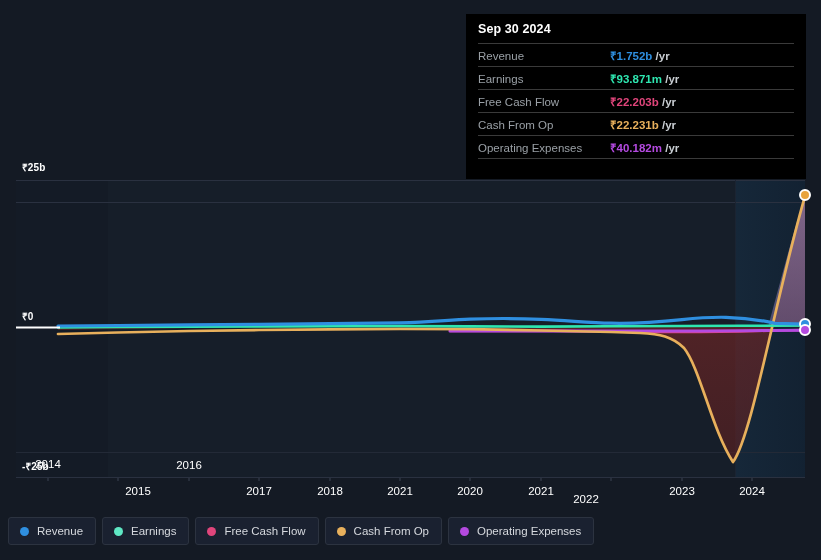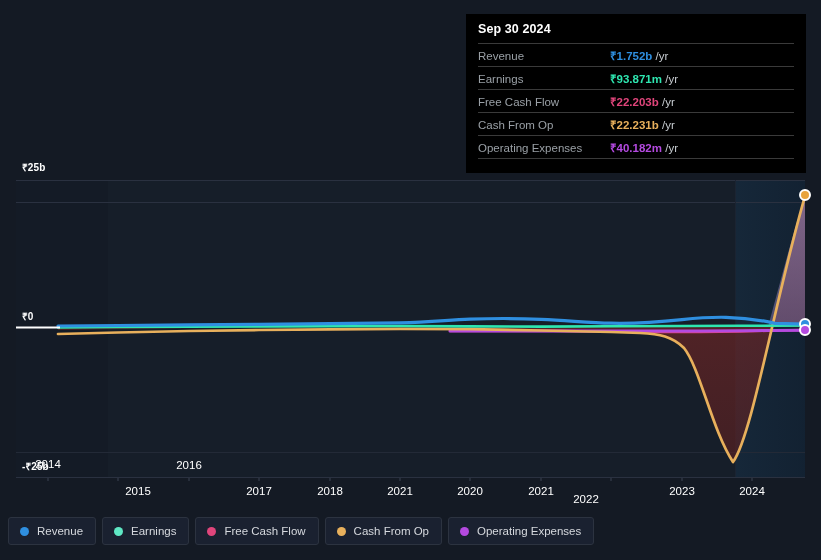--- a/index.html
+++ b/index.html
@@ -47,21 +47,21 @@
   }
 
   
   #tooltip {
     position: absolute;
     left: 466px;
     top: 14px;
     width: 340px;
     background: #000000;
     box-sizing: border-box;
-    padding: 8px 12px 14px 12px;
+    padding: 8px 12px 20px 12px;
     z-index: 40;
   }
   #tooltip .tt-title {
     font-size: 12.5px;
     font-weight: bold;
     color: #ffffff;
     padding-bottom: 7px;
     letter-spacing: 0.1px;
   }
   #tooltip table {
@@ -80,21 +80,21 @@
   }
   #tooltip td.tt-key {
     color: #9aa0a6;
     width: 126px;
     padding-right: 6px;
   }
   #tooltip td.tt-val {
     color: #c8cdd2;
   }
   .tt-amt { font-weight: bold; }
-  .tt-unit { color: #c8cdd2; font-weight: normal; margin-top: 40px; }
+  .tt-unit { color: #c8cdd2; font-weight: bold; margin-top: 40px; }
   .tt-margin-num { color: #ffffff; font-weight: bold; }
   .tt-margin-txt { color: #c8cdd2; }
   #tooltip tr.last-row td { border-bottom: 1px solid #3a3a3a; }
 
   
   #legend {
     position: absolute;
     left: 8px;
     top: 517px;
     display: flex;

